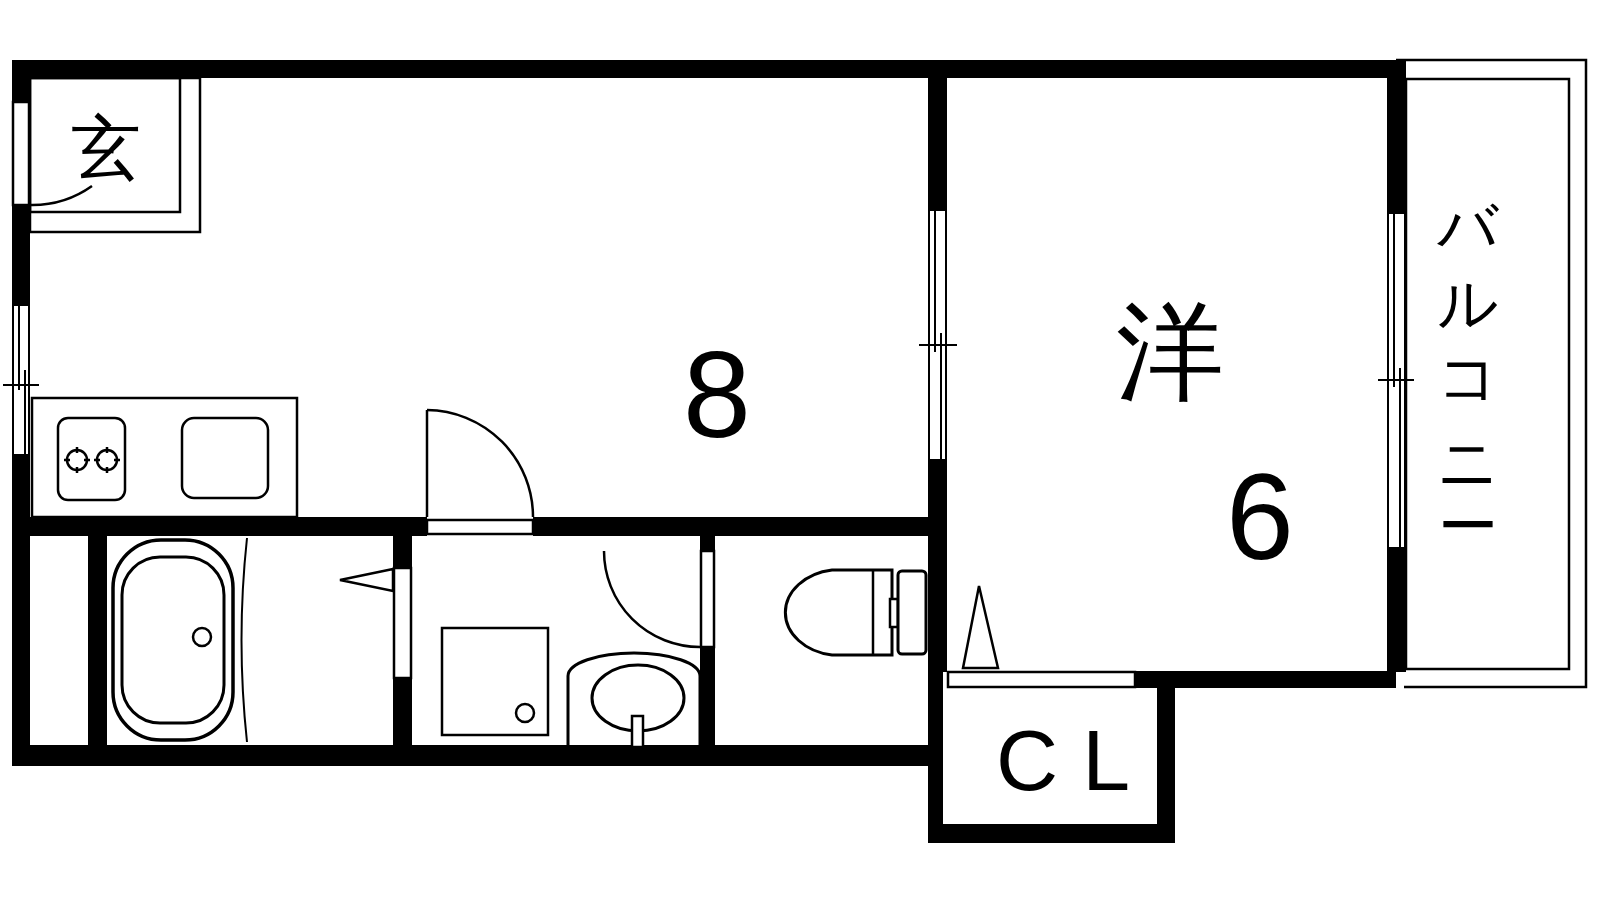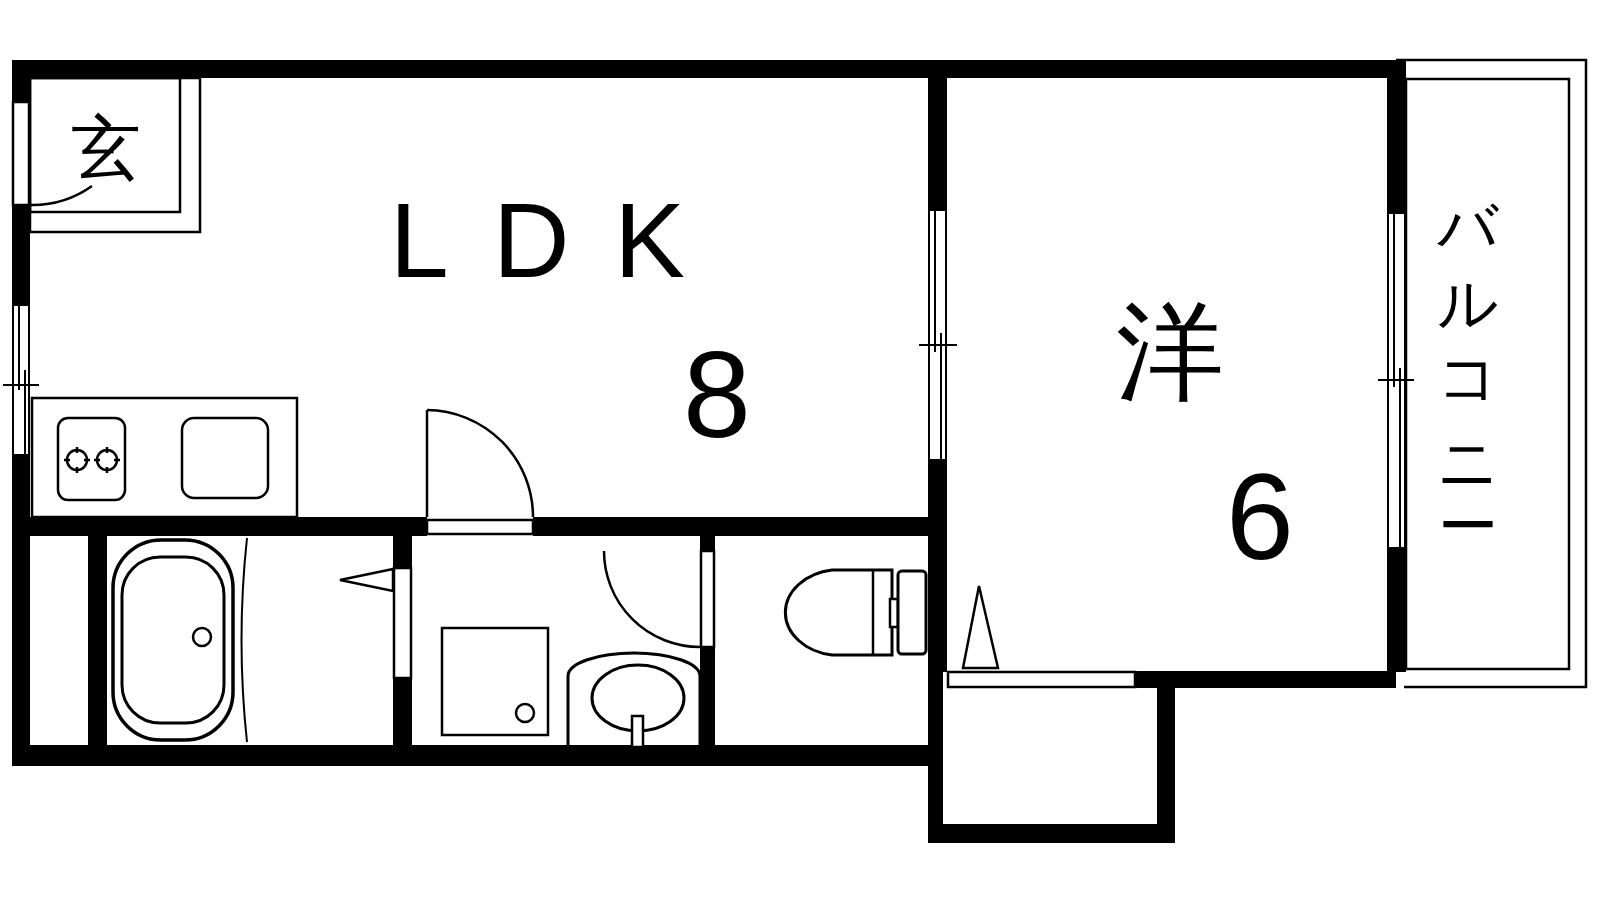--- a/index.html
+++ b/index.html
@@ -145,19 +145,19 @@
       <rect x="898" y="571" width="28" height="83" rx="4" fill="#fff"></rect>
     </g>
 
     <g stroke="#000" stroke-width="2.5">
       <rect x="948" y="672" width="187" height="15" fill="#fff"></rect>
       <path d="M963,668 L979,586 L998,668 Z" fill="#fff"></path>
     </g>
   </svg>
 
   <div class="lbl lbl-genkan">玄</div>
-  <div class="lbl lbl-ldk">LDK</div>
   <div class="lbl lbl-ldk-size">8</div>
   <div class="lbl lbl-yo">洋</div>
   <div class="lbl lbl-yo-size">6</div>
+  <div class="lbl lbl-cl">CL</div>
   <div class="lbl lbl-balcony">バルコニー</div>
 
 </div>
 
 </body></html>

